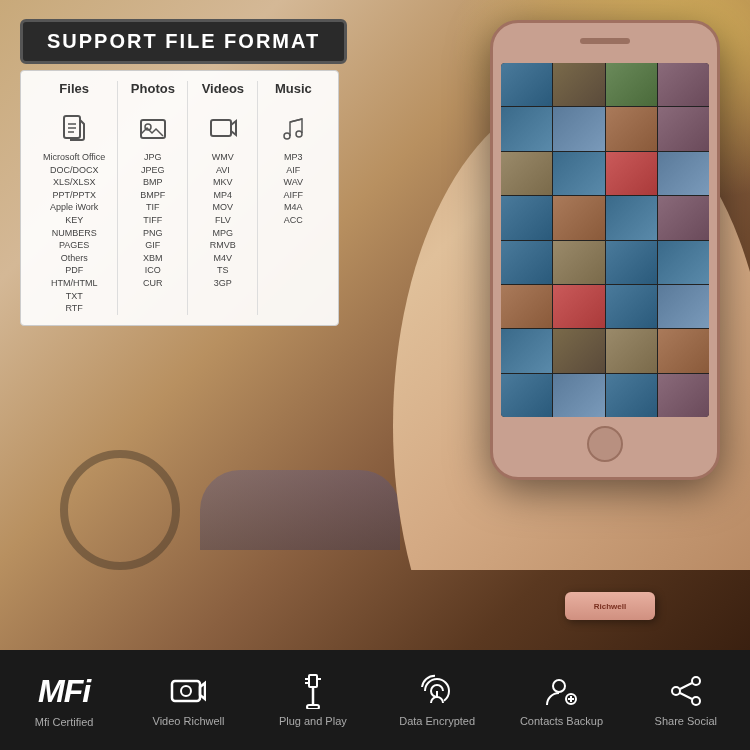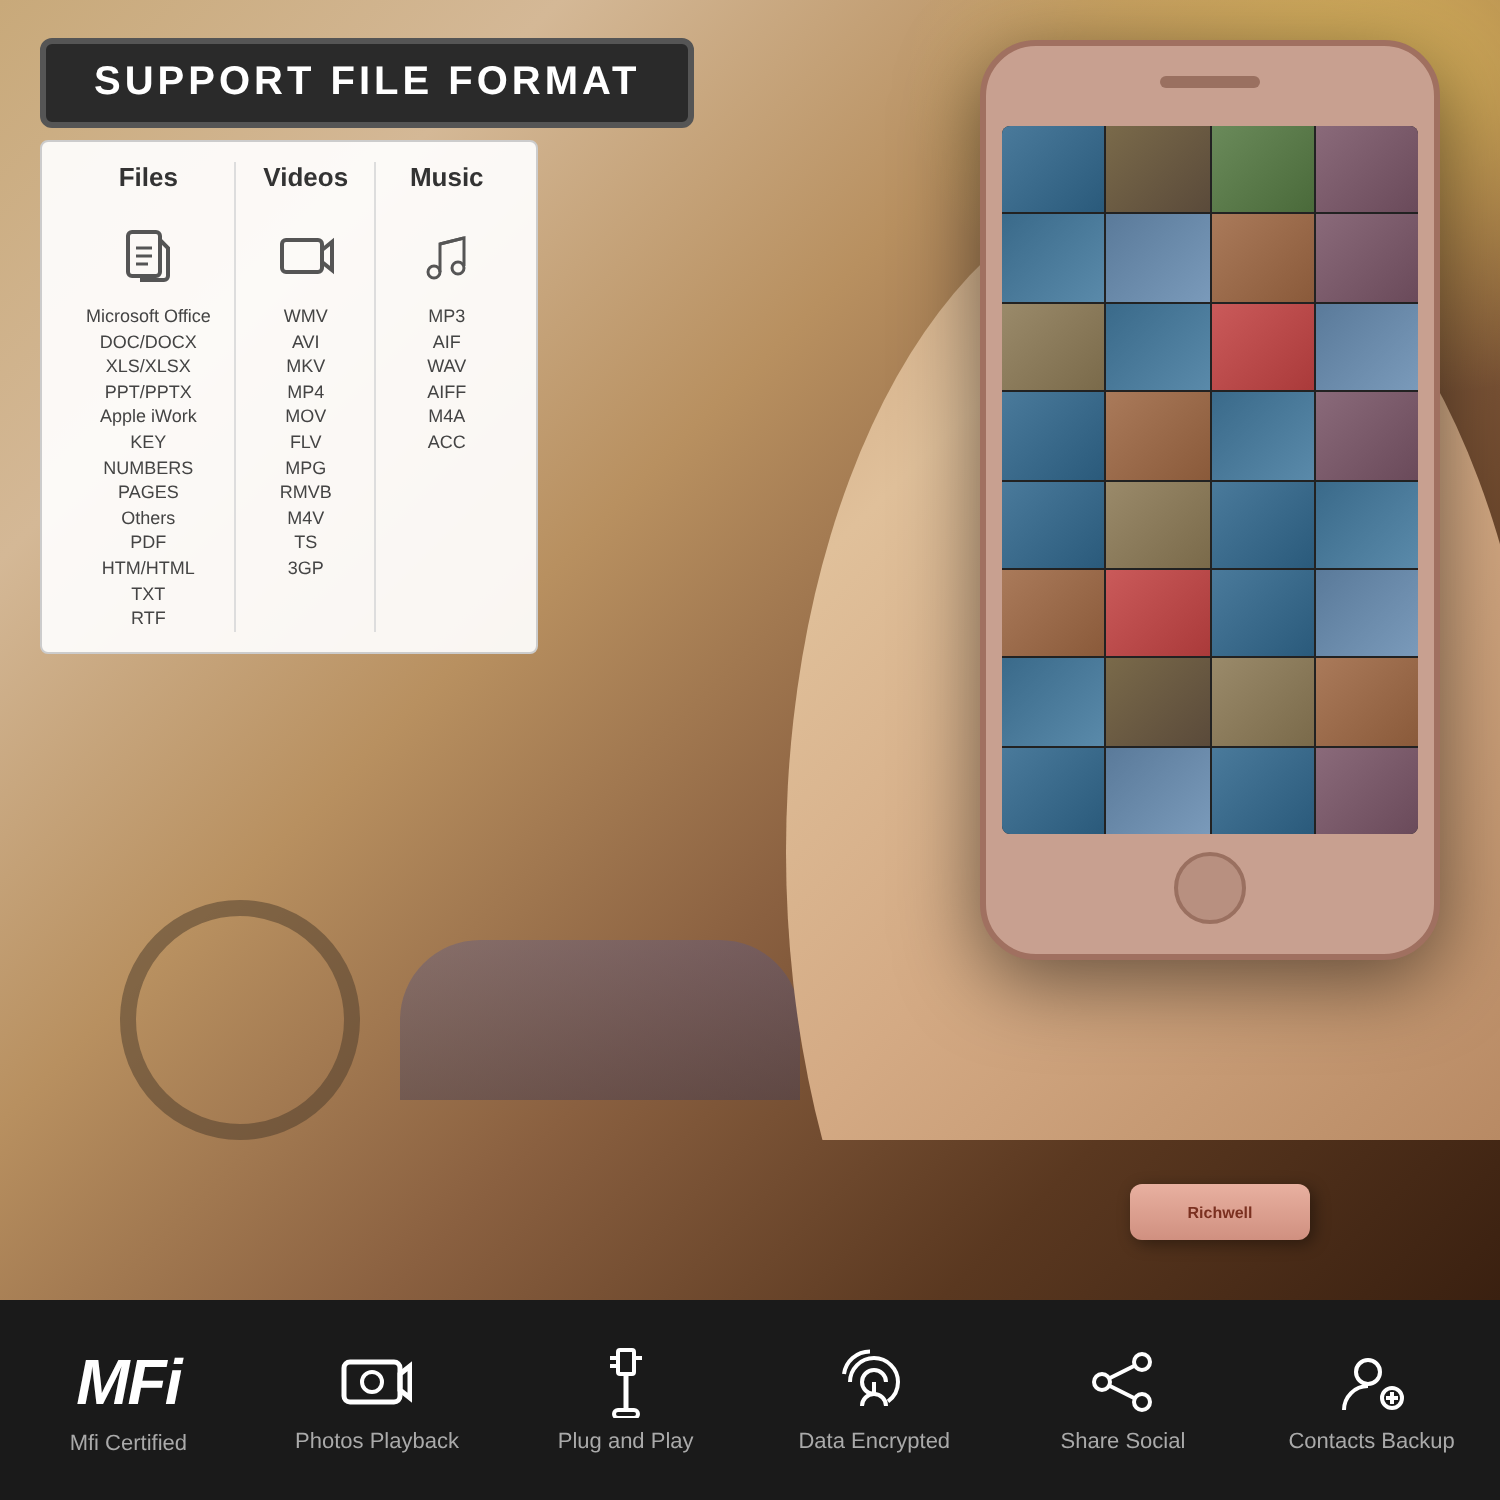--- a/index.html
+++ b/index.html
@@ -336,20 +336,33 @@
             <line x1="8" y1="10" x2="16" y2="10" stroke="#555" stroke-width="1.5"></line>
             <line x1="8" y1="14" x2="16" y2="14" stroke="#555" stroke-width="1.5"></line>
             <line x1="8" y1="18" x2="14" y2="18" stroke="#555" stroke-width="1.5"></line>
           </svg>
         </div>
         <div class="format-item">
           Microsoft Office<br>DOC/DOCX<br>XLS/XLSX<br>PPT/PPTX<br>Apple iWork<br>KEY<br>NUMBERS<br>PAGES<br>Others<br>PDF<br>HTM/HTML<br>TXT<br>RTF
         </div>
       </div>
 
+      <div class="format-col">
+        <div class="format-col-header">Photos</div>
+        <div class="format-icon">
+          <svg width="28" height="28" viewBox="0 0 28 28" fill="none">
+            <rect x="2" y="6" width="24" height="18" rx="2" stroke="#555" stroke-width="2" fill="none"></rect>
+            <circle cx="9" cy="13" r="3" stroke="#555" stroke-width="1.5" fill="none"></circle>
+            <path d="M2 20l6-6 5 5 4-4 7 7" stroke="#555" stroke-width="1.5"></path>
+          </svg>
+        </div>
+        <div class="format-item">
+          JPG<br>JPEG<br>BMP<br>BMPF<br>TIF<br>TIFF<br>PNG<br>GIF<br>XBM<br>ICO<br>CUR
+        </div>
+      </div>
 
       <div class="format-col">
         <div class="format-col-header">Videos</div>
         <div class="format-icon">
           <svg width="28" height="28" viewBox="0 0 28 28" fill="none">
             <rect x="2" y="6" width="20" height="16" rx="2" stroke="#555" stroke-width="2" fill="none"></rect>
             <path d="M22 11l5-4v14l-5-4z" stroke="#555" stroke-width="2" fill="none"></path>
           </svg>
         </div>
         <div class="format-item">
@@ -381,21 +394,21 @@
       <span class="mfi-text">MFi</span>
       <span class="feature-label">Mfi Certified</span>
     </div>
 
     <div class="feature-item">
       <svg class="icon-svg" viewBox="0 0 36 36" fill="none">
         <rect x="2" y="8" width="28" height="20" rx="3" stroke="white" stroke-width="2.5" fill="none"></rect>
         <path d="M30 14l5-4v16l-5-4z" stroke="white" stroke-width="2.5" fill="none"></path>
         <circle cx="16" cy="18" r="5" stroke="white" stroke-width="2" fill="none"></circle>
       </svg>
-      <span class="feature-label">Photos Playback</span>
+      <span class="feature-label">Video Richwell</span>
     </div>
 
     <div class="feature-item">
       <svg class="icon-svg" viewBox="0 0 36 36" fill="none">
         <rect x="14" y="2" width="8" height="12" rx="1" stroke="white" stroke-width="2" fill="none"></rect>
         <line x1="18" y1="14" x2="18" y2="32" stroke="white" stroke-width="2.5"></line>
         <rect x="12" y="32" width="12" height="4" rx="2" stroke="white" stroke-width="2" fill="none"></rect>
         <line x1="10" y1="6" x2="14" y2="6" stroke="white" stroke-width="2"></line>
         <line x1="22" y1="6" x2="26" y2="6" stroke="white" stroke-width="2"></line>
         <line x1="10" y1="10" x2="14" y2="10" stroke="white" stroke-width="2"></line>
@@ -409,35 +422,35 @@
         <path d="M18 24c-3.3 0-6-2.7-6-6s2.7-6 6-6 6 2.7 6 6" stroke="white" stroke-width="2" fill="none"></path>
         <path d="M6 18c0-6.6 5.4-12 12-12s12 5.4 12 12c0 4-2 7.5-5 9.7" stroke="white" stroke-width="2" fill="none"></path>
         <path d="M3 14c.8-6.4 6.3-11.3 13-11.3" stroke="white" stroke-width="2" fill="none"></path>
         <path d="M18 18v6" stroke="white" stroke-width="2"></path>
       </svg>
       <span class="feature-label">Data Encrypted</span>
     </div>
 
     <div class="feature-item">
       <svg class="icon-svg" viewBox="0 0 36 36" fill="none">
+        <circle cx="16" cy="13" r="6" stroke="white" stroke-width="2" fill="none"></circle>
+        <path d="M4 32c0-6.6 5.4-12 12-12" stroke="white" stroke-width="2" fill="none"></path>
+        <circle cx="28" cy="26" r="5" stroke="white" stroke-width="2" fill="none"></circle>
+        <line x1="28" y1="23" x2="28" y2="29" stroke="white" stroke-width="2"></line>
+        <line x1="25" y1="26" x2="31" y2="26" stroke="white" stroke-width="2"></line>
+      </svg>
+      <span class="feature-label">Contacts Backup</span>
+    </div>
+
+    <div class="feature-item">
+      <svg class="icon-svg" viewBox="0 0 36 36" fill="none">
         <circle cx="28" cy="8" r="4" stroke="white" stroke-width="2" fill="none"></circle>
         <circle cx="8" cy="18" r="4" stroke="white" stroke-width="2" fill="none"></circle>
         <circle cx="28" cy="28" r="4" stroke="white" stroke-width="2" fill="none"></circle>
         <line x1="12" y1="16" x2="24" y2="10" stroke="white" stroke-width="2"></line>
         <line x1="12" y1="20" x2="24" y2="26" stroke="white" stroke-width="2"></line>
       </svg>
       <span class="feature-label">Share Social</span>
     </div>
 
-    <div class="feature-item">
-      <svg class="icon-svg" viewBox="0 0 36 36" fill="none">
-        <circle cx="16" cy="13" r="6" stroke="white" stroke-width="2" fill="none"></circle>
-        <path d="M4 32c0-6.6 5.4-12 12-12" stroke="white" stroke-width="2" fill="none"></path>
-        <circle cx="28" cy="26" r="5" stroke="white" stroke-width="2" fill="none"></circle>
-        <line x1="28" y1="23" x2="28" y2="29" stroke="white" stroke-width="2"></line>
-        <line x1="25" y1="26" x2="31" y2="26" stroke="white" stroke-width="2"></line>
-      </svg>
-      <span class="feature-label">Contacts Backup</span>
-    </div>
-
   </div>
 
 </div>
 
 </body></html>

